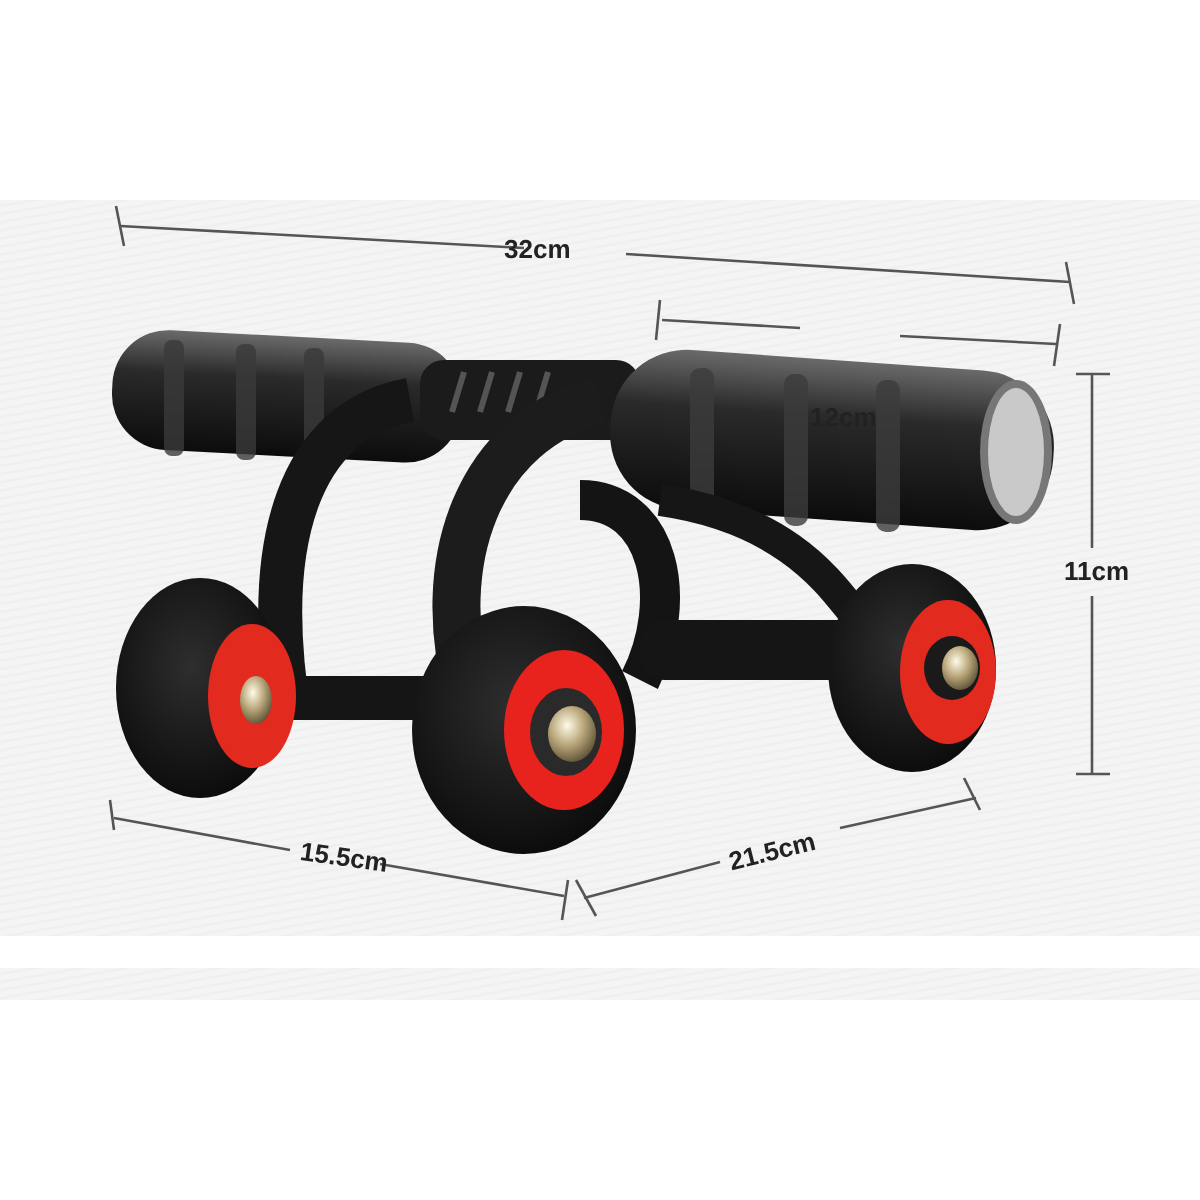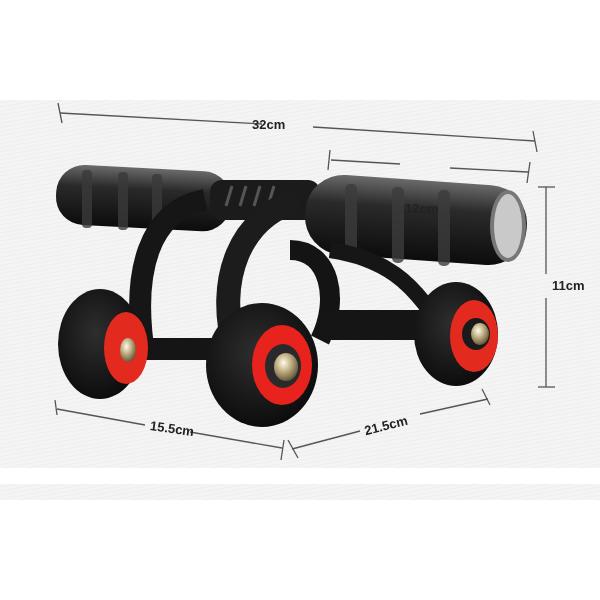--- a/index.html
+++ b/index.html
@@ -106,15 +106,15 @@
   <g>
     <ellipse cx="262" cy="365" rx="56" ry="62" fill="url(#tire)"></ellipse>
     <ellipse cx="282" cy="365" rx="30" ry="40" fill="#e8231e"></ellipse>
     <ellipse cx="283" cy="366" rx="18" ry="22" fill="#2a2a2a"></ellipse>
     <ellipse cx="286" cy="367" rx="12" ry="14" fill="url(#nut)"></ellipse>
   </g>
 </svg>
 
 <div class="dim-label" style="left:252px;top:117px;">32cm</div>
 <div class="dim-label" style="left:405px;top:157px;margin-top:44px;">12cm</div>
-<div class="dim-label" style="left:552px;top:278px;">11cm</div>
+<div class="dim-label" style="left:532px;top:278px;">11cm</div>
 <div class="dim-label" style="left:150px;top:421px;transform:rotate(8deg);">15.5cm</div>
 <div class="dim-label" style="left:364px;top:418px;transform:rotate(-14deg);">21.5cm</div>
 
 </body></html>

